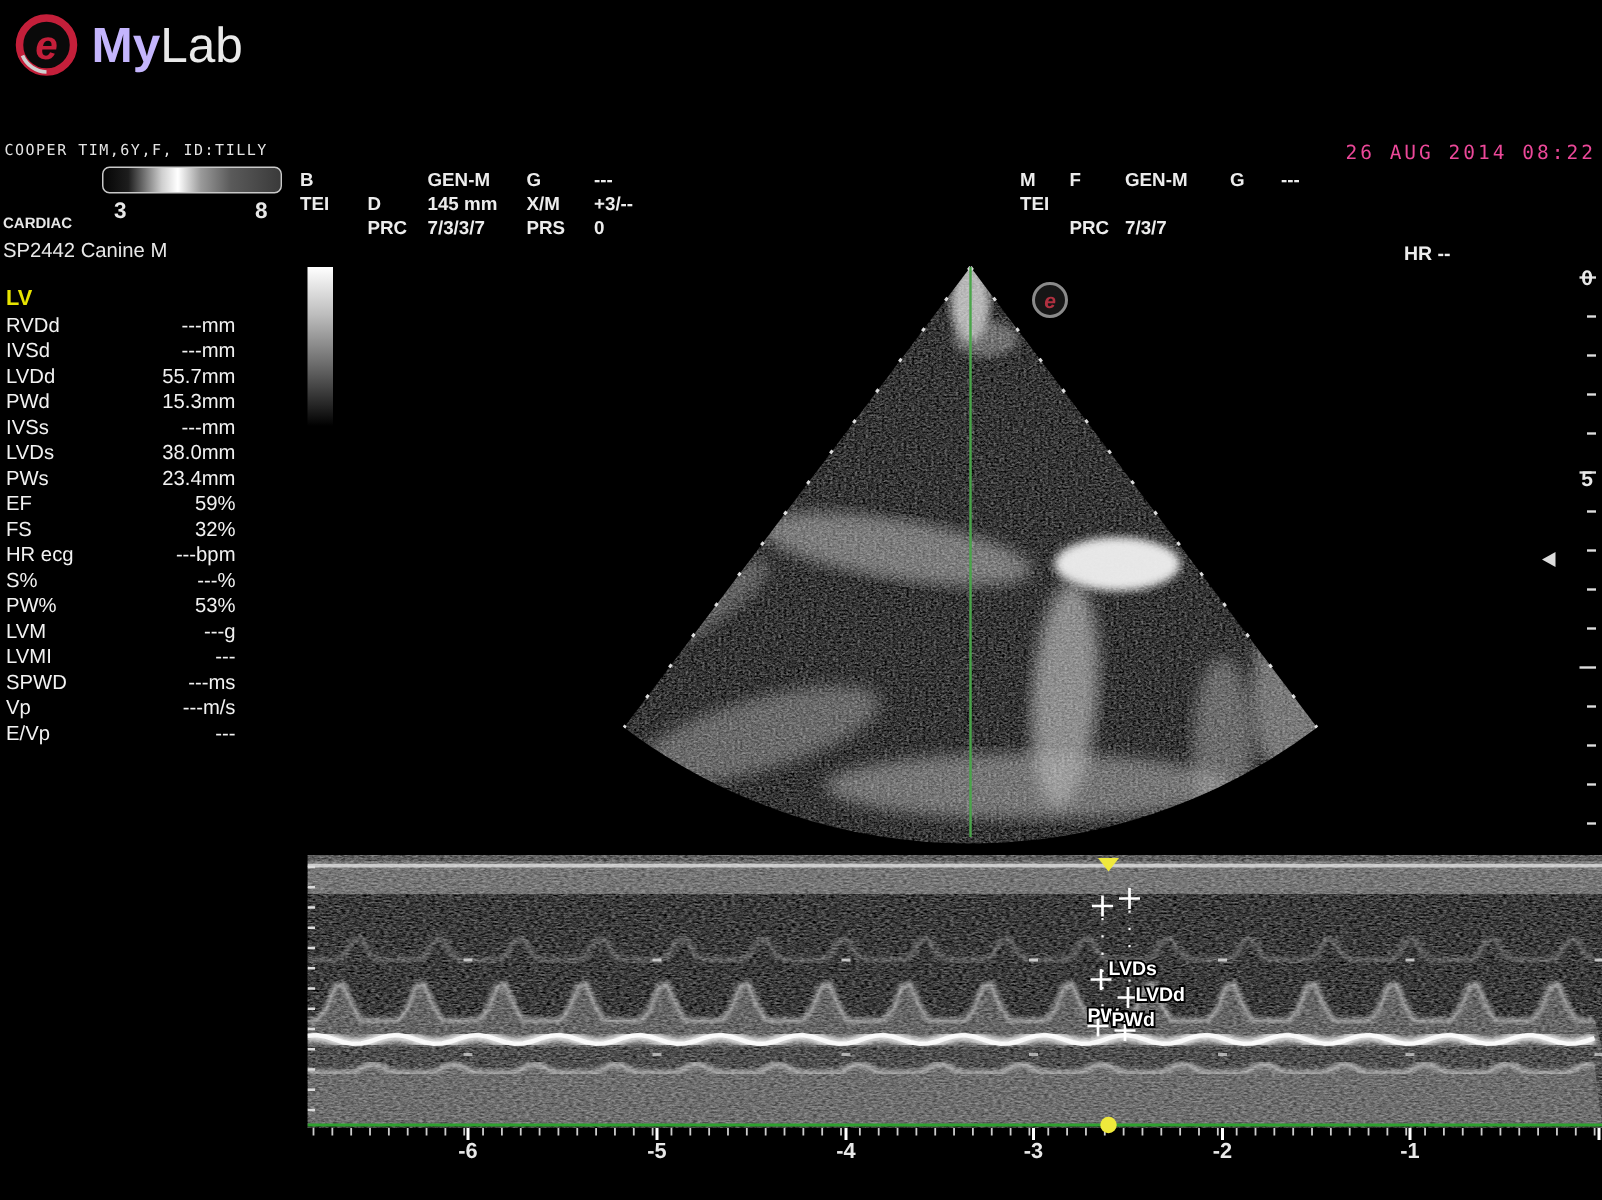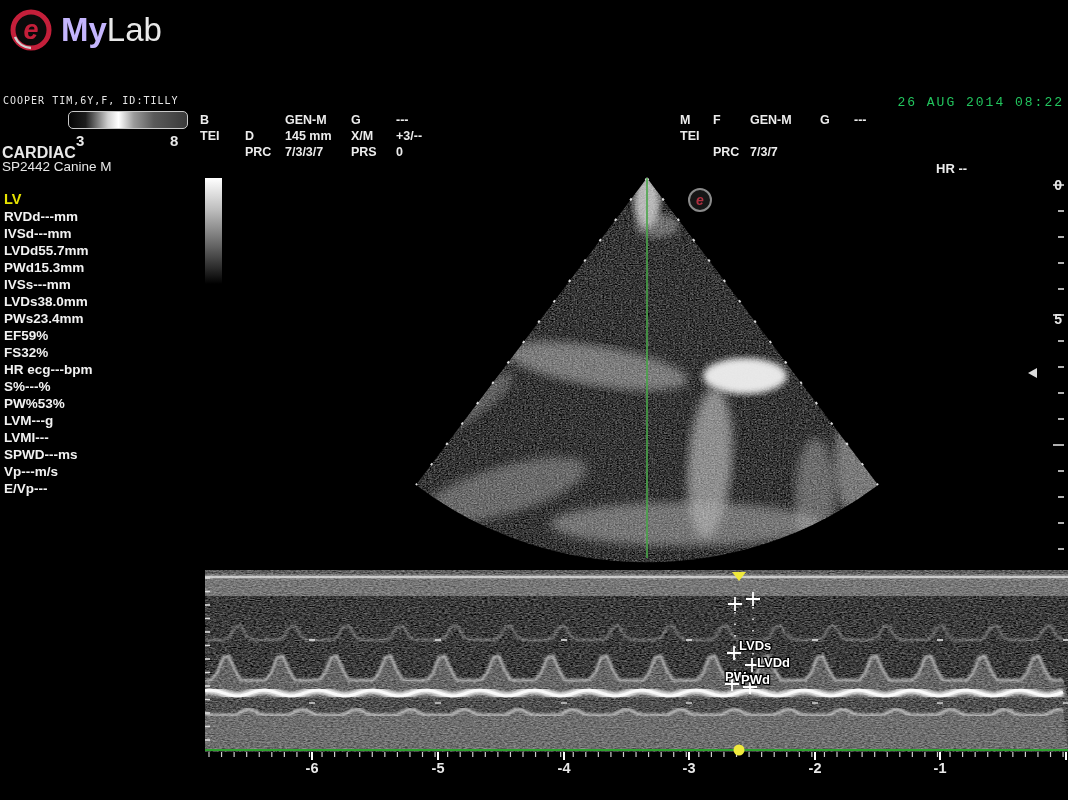--- a/index.html
+++ b/index.html
@@ -8,37 +8,37 @@
   .abs{position:absolute;}
   .mono{font-family:"DejaVu Sans Mono",monospace;}
 
   
   #logo{left:8px;top:6px;display:flex;align-items:center;height:48px;}
   .logo-saote{color:#c41f3a;font-size:37px;font-weight:bold;letter-spacing:0px;margin-left:2px;}
   .logo-my{color:#c4b5fd;font-size:33px;font-weight:bold;margin-left:7px;}
   .logo-lab{color:#e9e9e9;font-size:33px;font-weight:normal;}
 
   #patient-line{left:3px;top:95px;font-size:10px;color:#e5e5e5;letter-spacing:1px;}
-  #datetime{left:806px;top:95px;width:258px;text-align:right;font-size:13px;color:#22c55e;letter-spacing:2px;font-family:Liberation Mono, monospace;}
+  #datetime{left:806px;top:95px;width:258px;text-align:right;font-size:13px;color:#ec4899;letter-spacing:2px;}
 
   #graymap-bar{left:68px;top:111px;width:118px;height:16px;border:1px solid #c9c9c9;border-radius:5px;
     background:linear-gradient(90deg,#050505 0%,#1d1d1d 14%,#cfcfcf 33%,#ffffff 42%,#9a9a9a 55%,#5a5a5a 72%,#3a3a3a 100%);}
   .graymap-num{top:132px;font-size:15px;font-weight:bold;color:#e8e8e8;}
 
-  #preset-app{left:2px;top:144px;font-size:16px;font-weight:bold;color:#e8e8e8;}
+  #preset-app{left:2px;top:144px;font-size:10px;font-weight:bold;color:#e8e8e8;}
   #preset-probe{left:2px;top:159px;font-size:13.5px;font-weight:normal;color:#e8e8e8;}
 
   .pgrid{display:grid;font-weight:bold;font-size:12.5px;color:#ececec;line-height:16px;}
   #b-params{left:200px;top:112px;grid-template-columns:45px 40px 66px 45px 58px;}
   #m-params{left:680px;top:112px;grid-template-columns:33px 37px 70px 34px 40px;}
   #hr-field{left:926px;top:161px;font-size:13px;font-weight:bold;color:#ececec;padding-left:10px;}
 
   #meas-panel{left:4px;top:191px;width:153px;}
   #meas-title{color:#e8e400;font-size:14.5px;font-weight:bold;height:18px;}
-  .mrow{display:flex;height:17px;font-size:13.5px;font-weight:bold;color:#f2f2f2;}
+  .mrow{display:flex;justify-content:space-between;height:17px;font-size:13.5px;font-weight:normal;color:#f2f2f2;}
 
   #vgray{left:205px;top:178px;width:17px;height:106px;
     background:linear-gradient(180deg,#ffffff 0%,#bdbdbd 30%,#6f6f6f 60%,#222 88%,#000 100%);}
 
   .depth-label{width:30px;text-align:right;font-size:14px;font-weight:bold;color:#e8e8e8;}
   #focus-arrow{left:1028px;top:368px;width:0;height:0;border-top:5px solid transparent;
     border-bottom:5px solid transparent;border-right:9px solid #dcdcdc;}
 
   .taxis-label{top:760px;width:34px;text-align:center;font-size:14.5px;font-weight:bold;color:#e8e8e8;}
 

